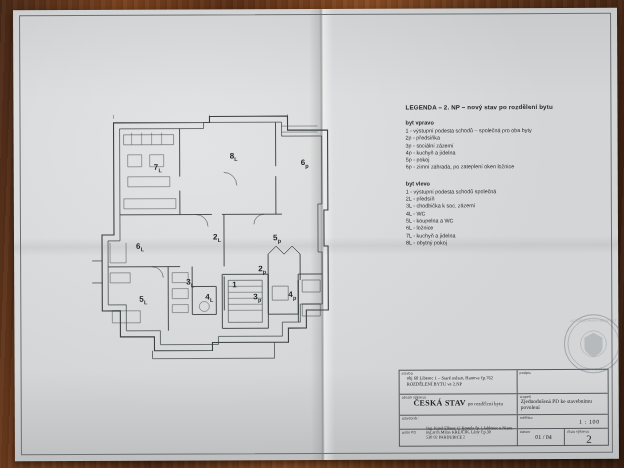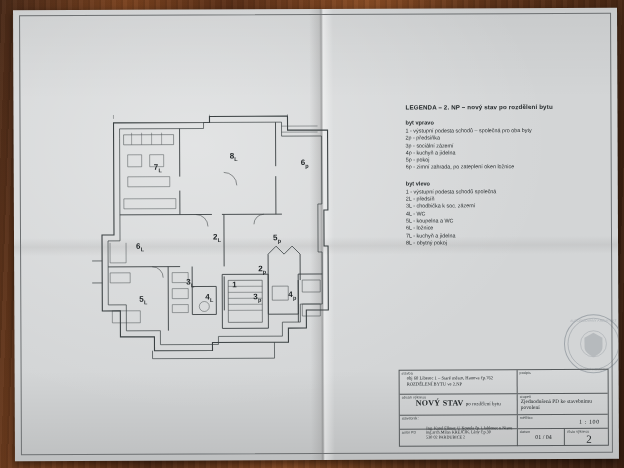--- a/index.html
+++ b/index.html
@@ -258,21 +258,21 @@
       </div>
       <div class="cellR">
         <span class="tag">podpis</span>
 
       </div>
     </div>
 
     <div class="row r2">
       <div class="cellL">
         <span class="tag">obsah výkresu</span>
-        <span class="val big"><span>NOVÝ STAV</span> <span class="small">po rozdělení bytu</span></span>
+        <span class="val big"><span>ČESKÁ STAV</span> <span class="small">po rozdělení bytu</span></span>
       </div>
       <div class="cellR">
         <span class="tag">stupeň</span>
         <span class="val mid">Zjednodušená PD ke stavebnímu</span>
         <span class="val mid">povolení</span>
       </div>
     </div>
 
     <div class="row r3">
       <div class="cellL">

